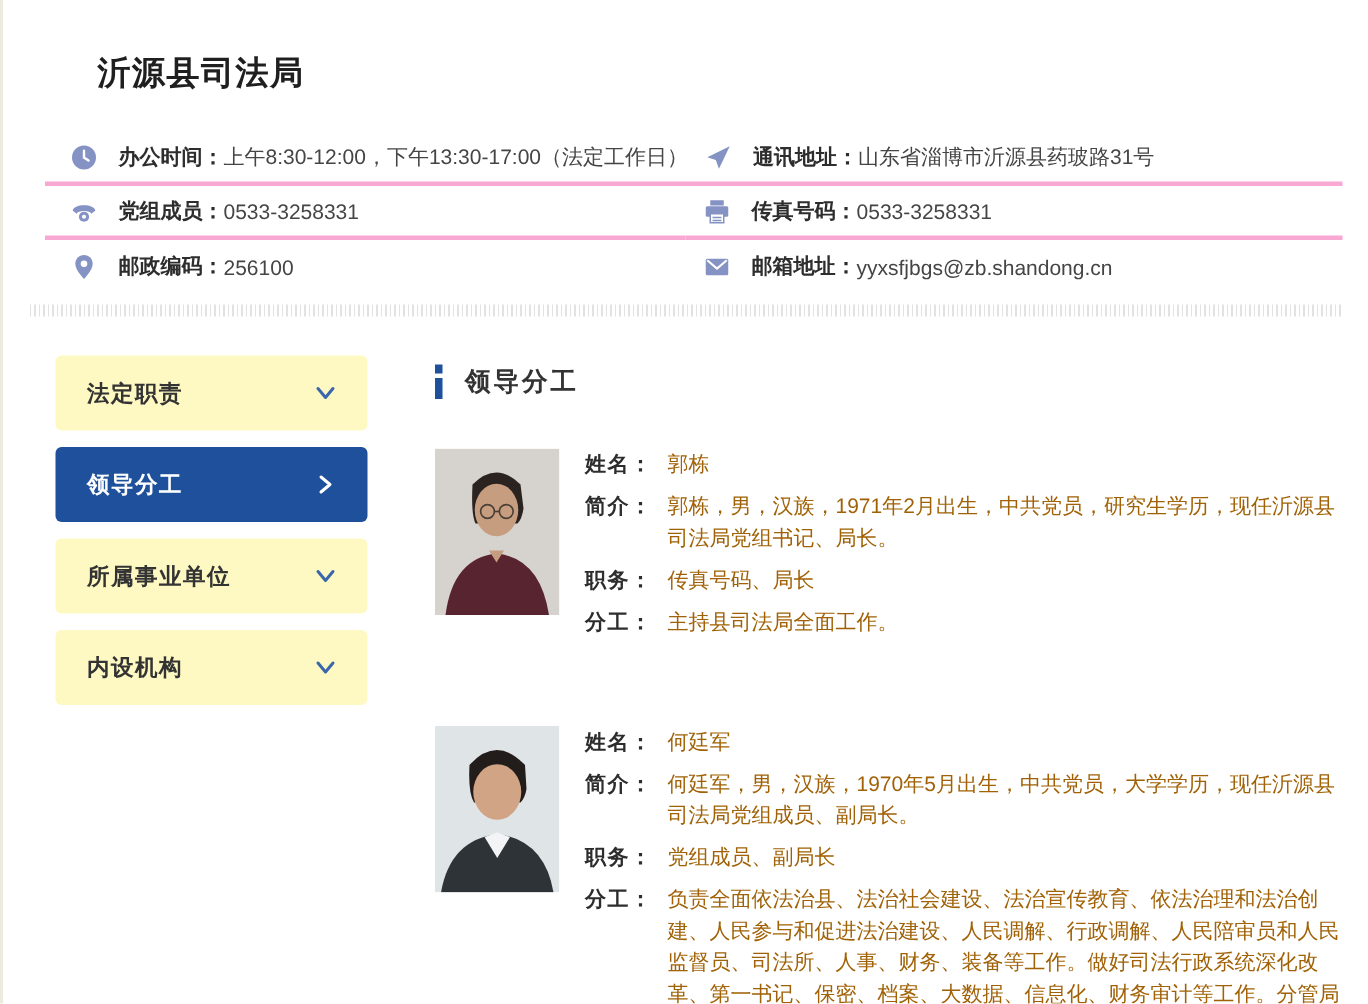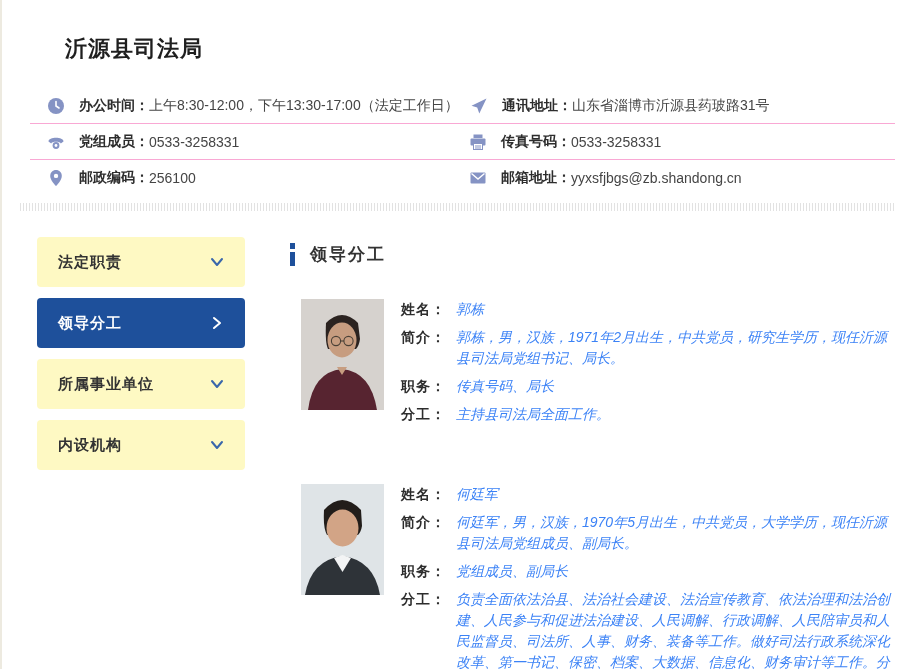--- a/index.html
+++ b/index.html
@@ -26,21 +26,21 @@
   .info-grid { margin-top: 24px; }
   .info-row { display: flex; }
   .info-cell {
     display: flex;
     align-items: center;
     height: 36px;
     width: 428px;
     padding-left: 17px;
   }
   .info-cell.right { width: 439px; padding-left: 12px; }
-  .info-row.bordered .info-cell { border-bottom: 1px solid #f9a8d4; }
+  .info-row.bordered .info-cell { border-bottom: 3px solid #f9a8d4; }
   .info-icon {
     width: 18px; height: 18px;
     color: #8593c4;
     margin-right: 14px;
     flex: none;
     display: inline-flex;
   }
   .info-icon svg { width: 100%; height: 100%; }
   .info-label { font-weight: bold; color: #2d2d2d; font-size: 14px; white-space: nowrap; }
   .info-value { color: #454545; font-size: 14px; white-space: nowrap; }
@@ -77,27 +77,27 @@
 
   .content { flex: 1; margin-left: 45px; min-width: 0; }
 
   .section-head { display: flex; align-items: center; margin-top: 6px; }
   .section-marker { width: 5px; margin-right: 15px; display: flex; flex-direction: column; }
   .section-marker .m1 { height: 6px; background: #1e509b; margin-bottom: 3px; }
   .section-marker .m2 { height: 14px; background: #1e509b; }
   .section-title { font-size: 17px; font-weight: bold; color: #333333; letter-spacing: 2px; }
 
   
-  .leader { display: flex; margin-top: 33px; margin-left: 11px; }
+  .leader { display: flex; margin-top: 33px; }
   .leader + .leader { margin-top: 52px; }
   .leader-photo { width: 83px; height: 111px; flex: none; overflow: hidden; }
   .leader-fields { flex: 1; margin-left: 17px; min-width: 0; }
   .frow { display: flex; margin-bottom: 7px; font-size: 14px; line-height: 21px; }
   .flabel { width: 55px; flex: none; font-weight: bold; color: #2d2d2d; letter-spacing: 1px; }
-  .fvalue { flex: 1; color: #3b82f6; font-style: italic; }
+  .fvalue { flex: 1; color: #a16207; }
 </style>
 </head>
 <body>
 
 <div class="page">
 
   <h1 class="page-title">沂源县司法局</h1>
 
   <div class="info-grid">
 

